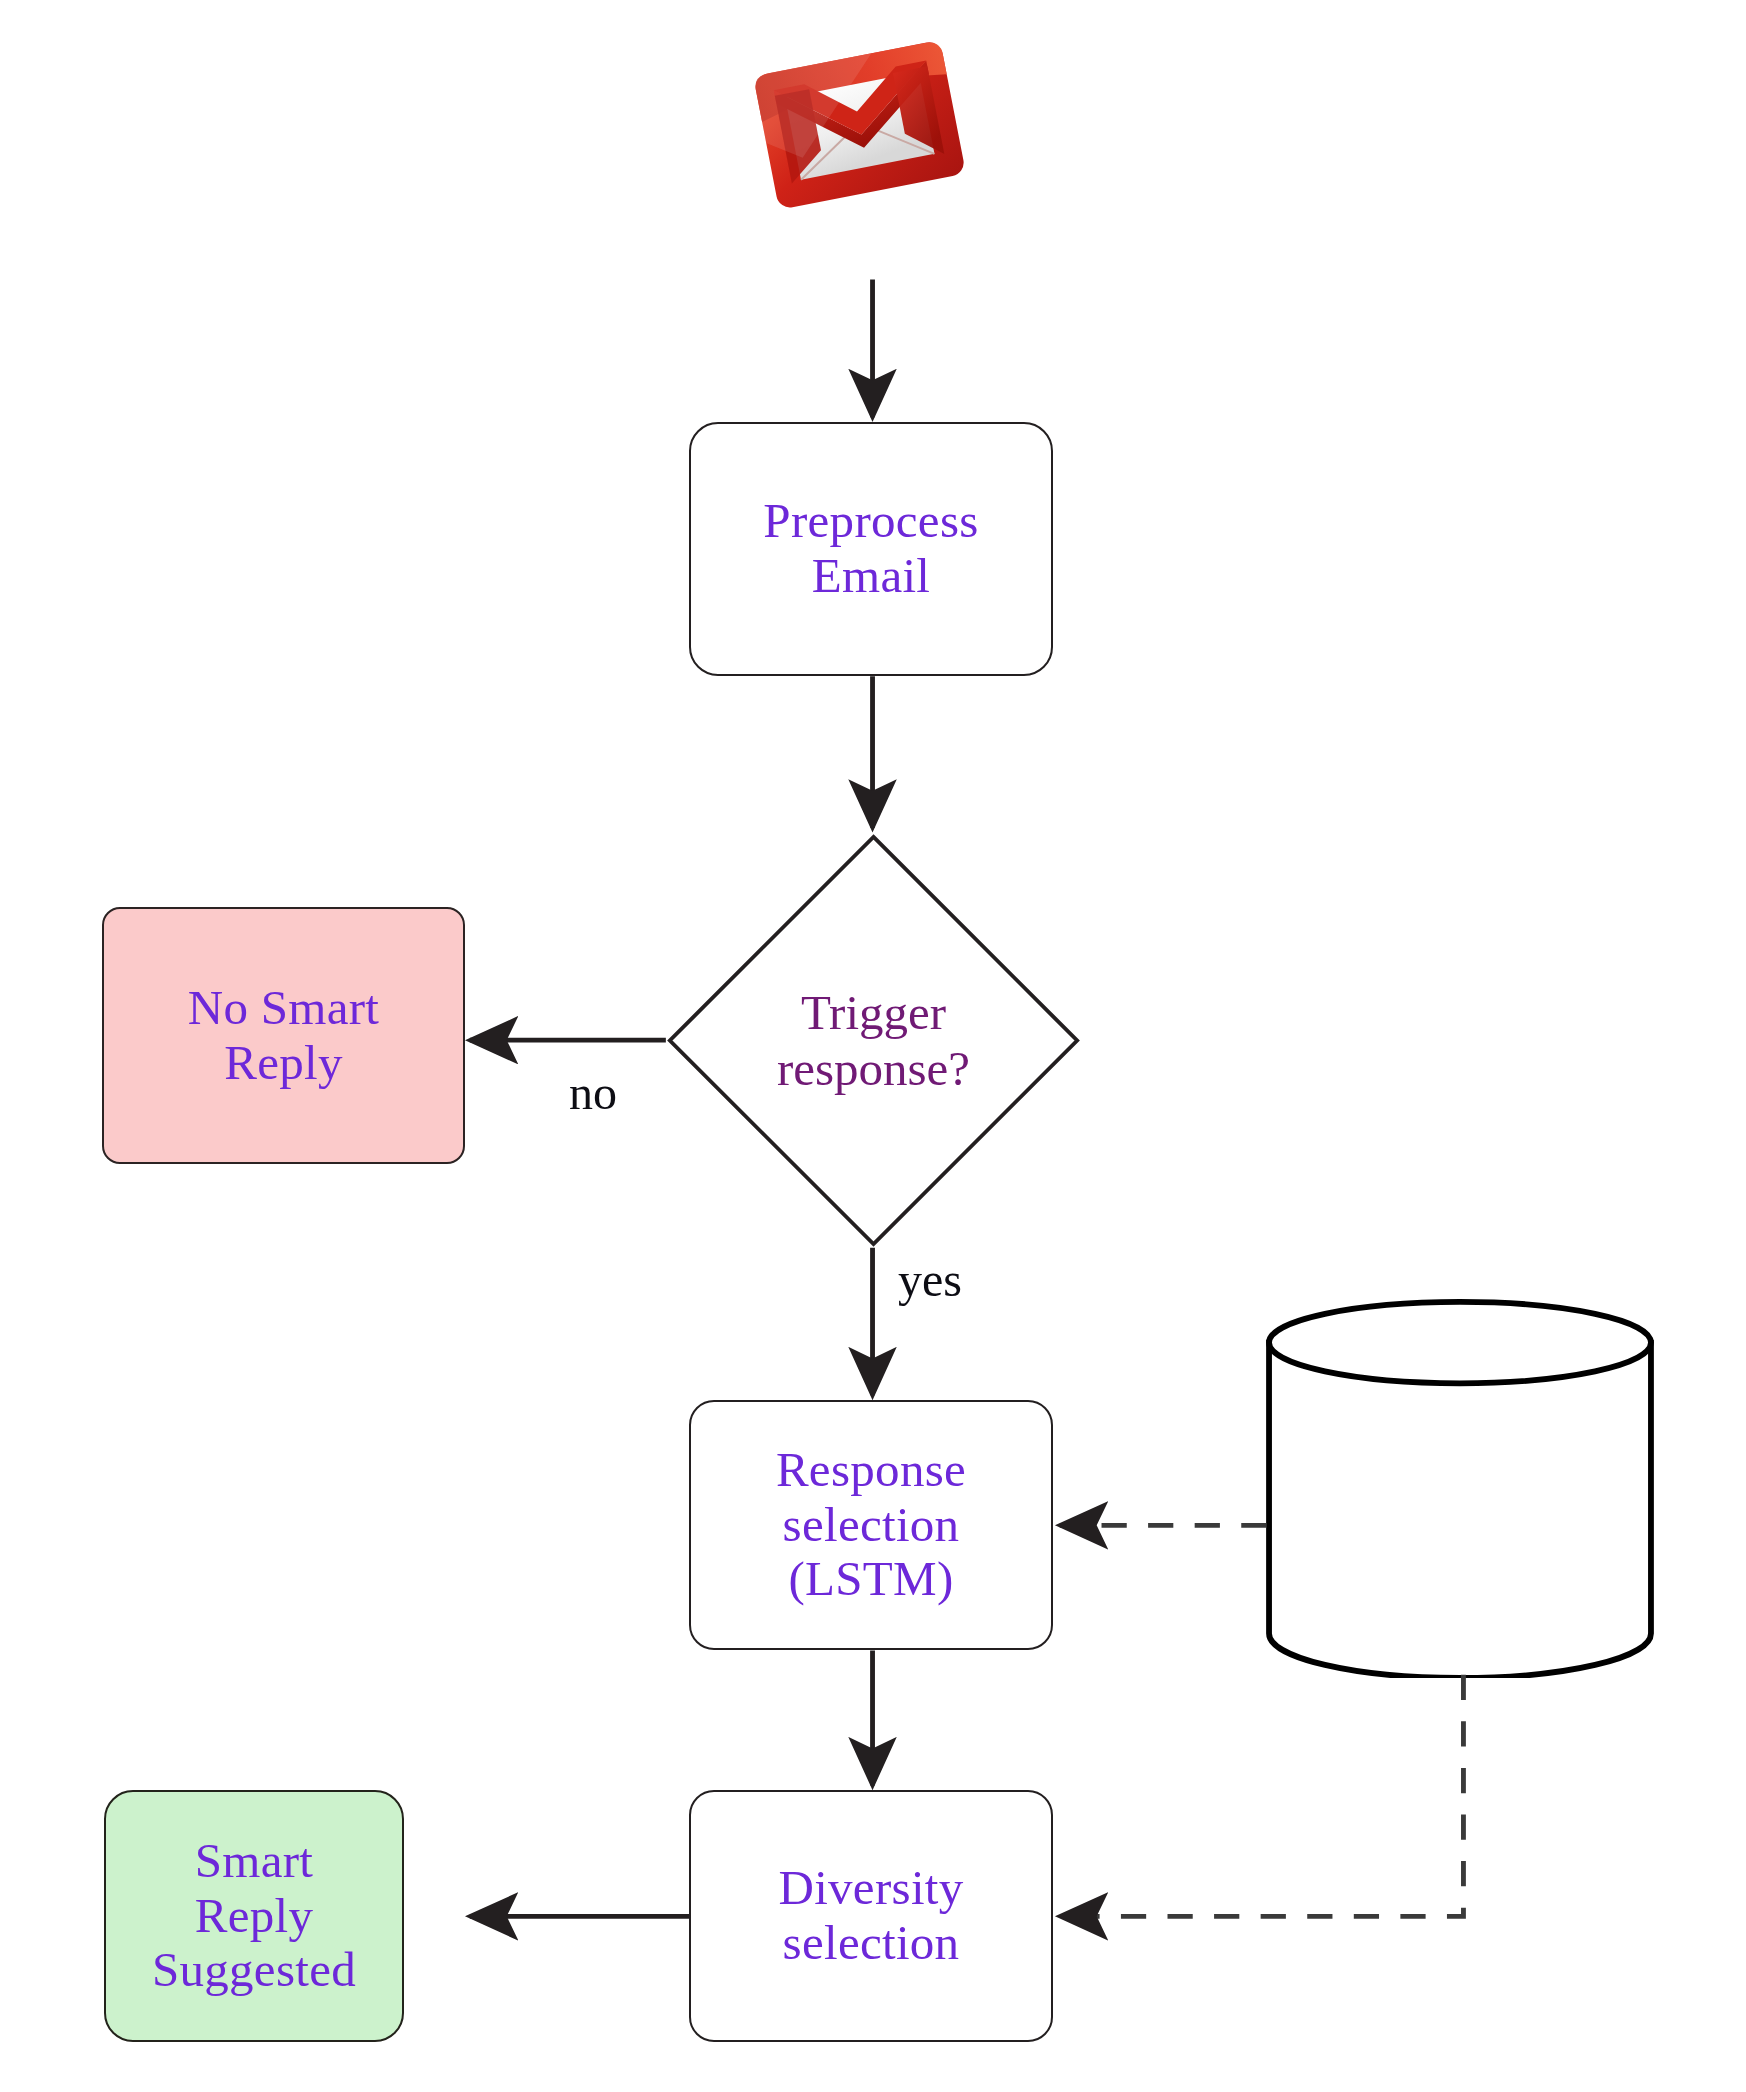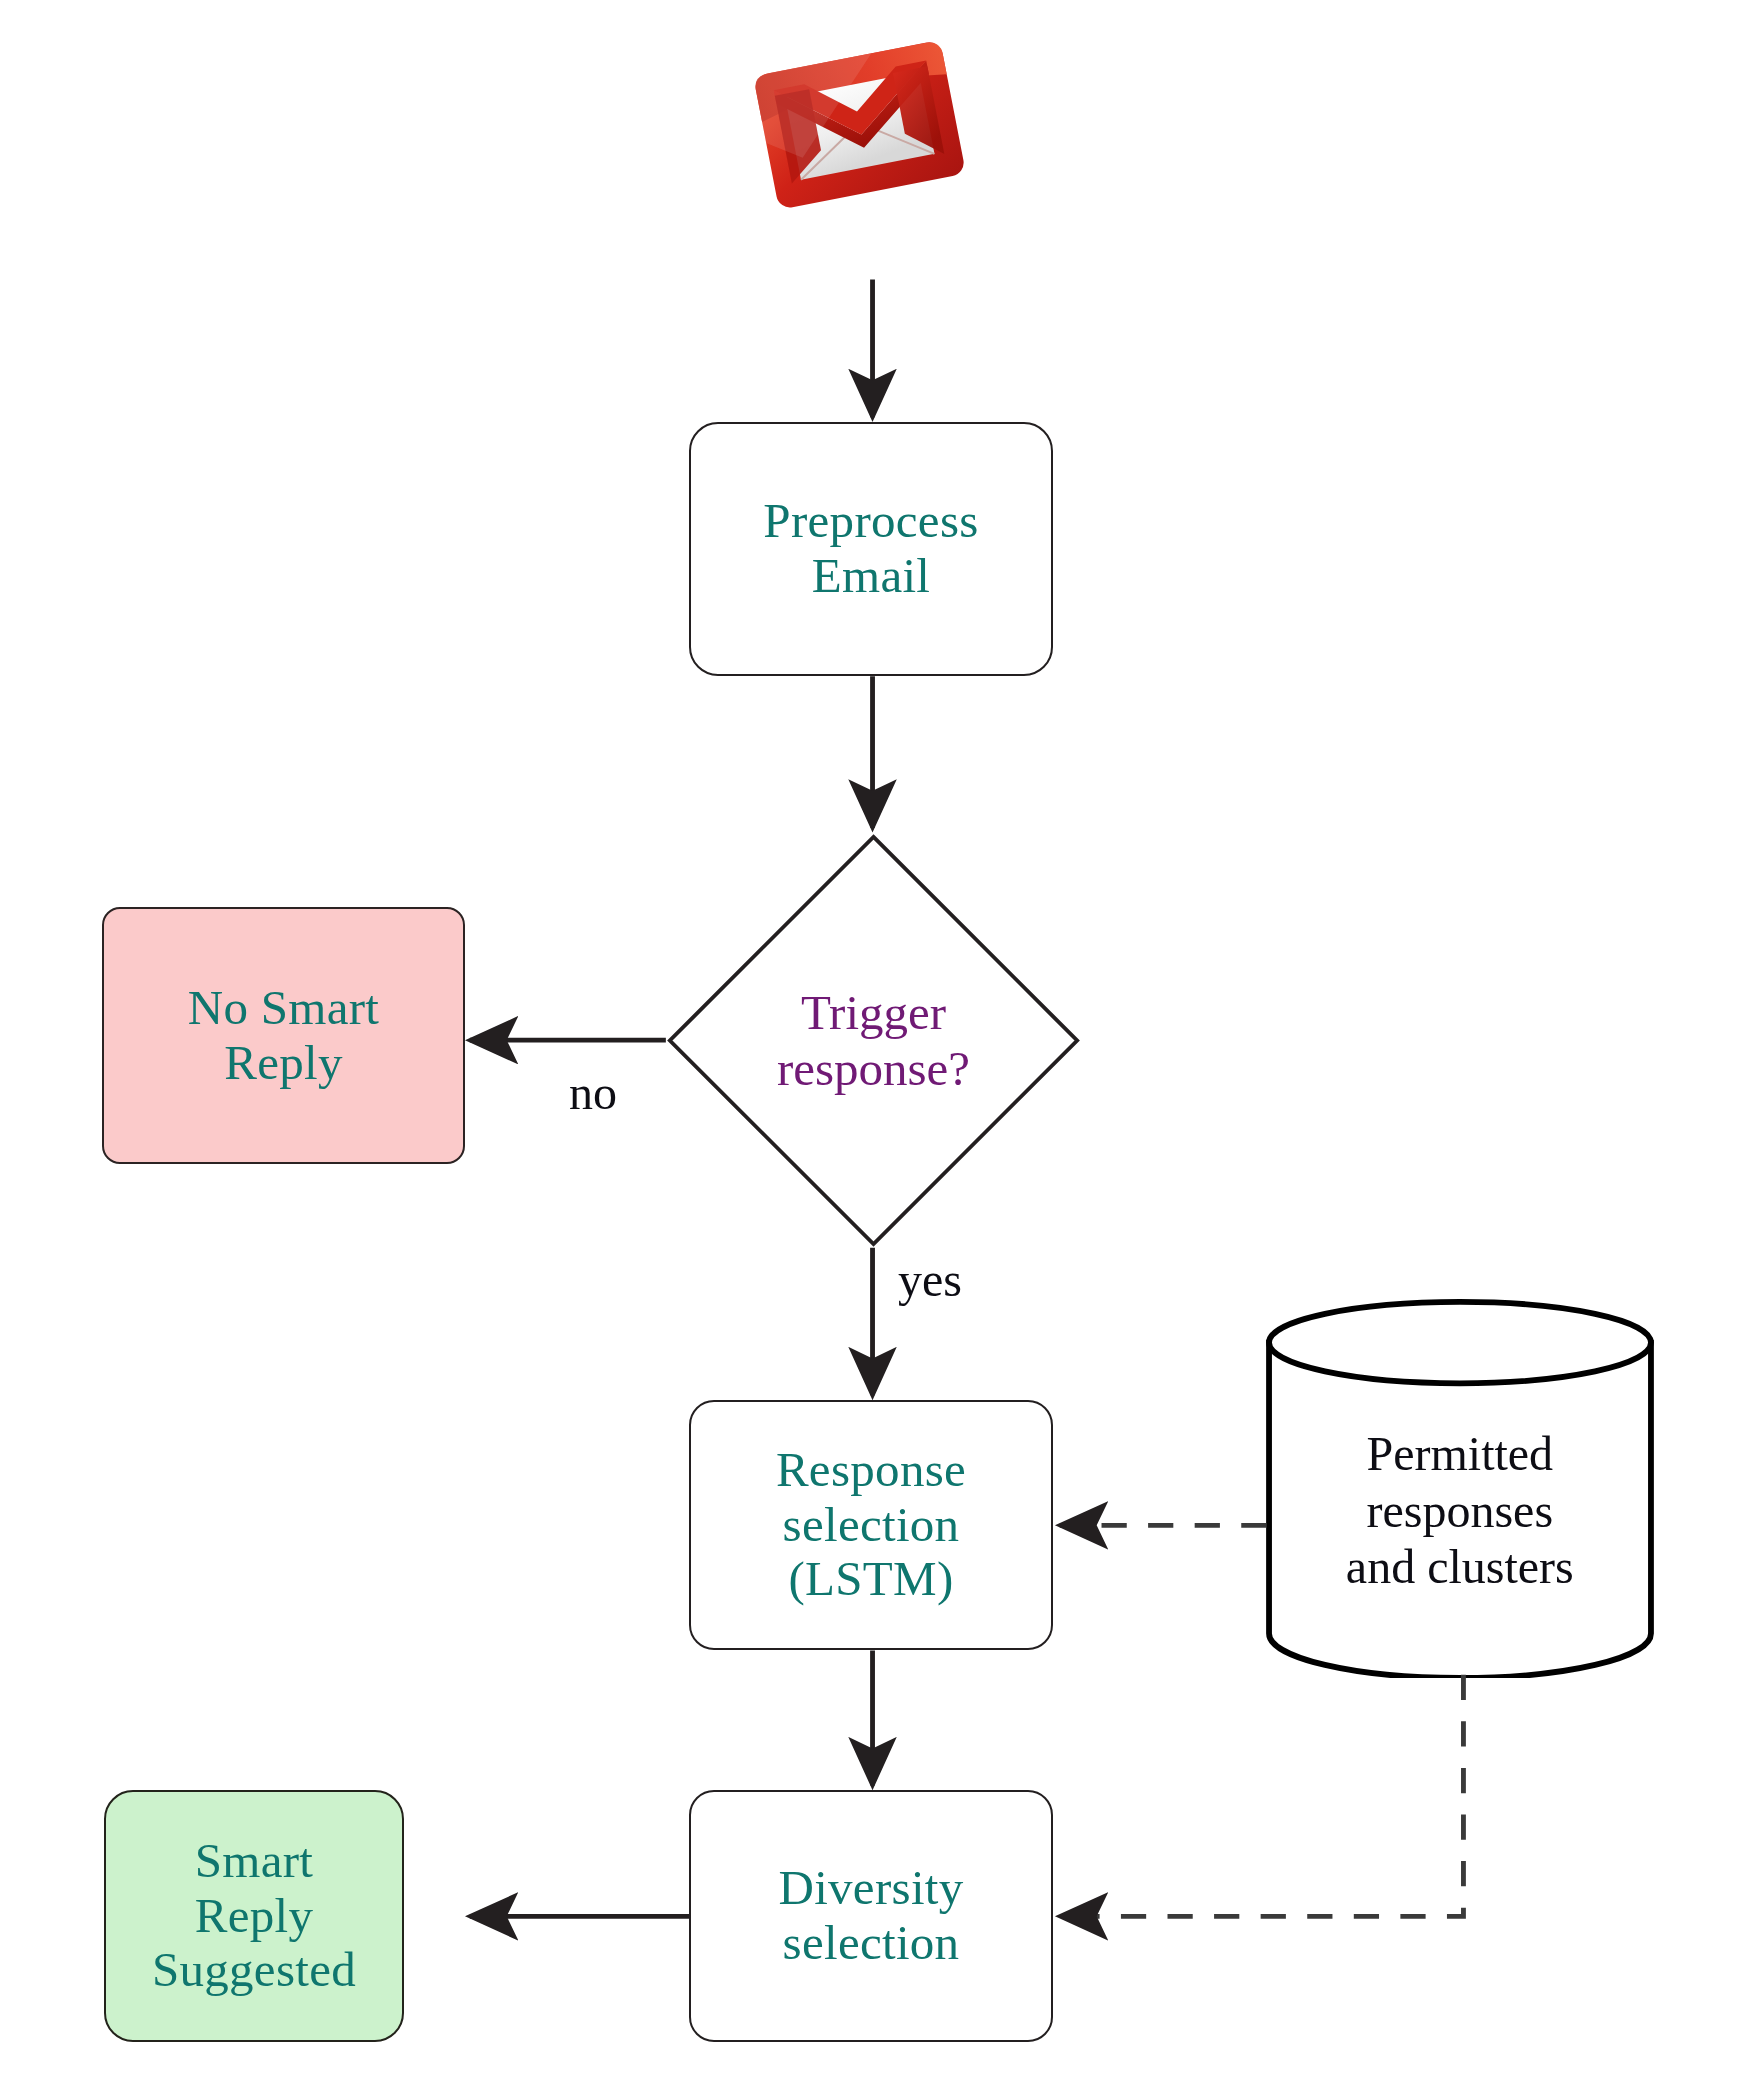--- a/index.html
+++ b/index.html
@@ -20,21 +20,21 @@
   .node {
     position: absolute;
     box-sizing: border-box;
     border: 2.9px solid #231f20;
     border-radius: 29px;
     background: #ffffff;
     display: flex;
     align-items: center;
     justify-content: center;
     text-align: center;
-    color: #0f766e;
+    color: #6d28d9;
     line-height: 1.12;
     font-size: 49px;
     letter-spacing: 0.3px;
     white-space: pre-line;
   }
   .node.pink   { background: #fbcaca; border-color: #2b2323; border-radius: 18px; }
   .node.green  { background: #ccf2cc; border-color: #23231b; }
 
   
   #decision-wrap {
@@ -189,23 +189,20 @@
 Reply
 Suggested</div>
 
   <div id="cylinder-wrap">
     <svg width="398" height="380" viewBox="0 0 410 392" xmlns="http://www.w3.org/2000/svg">
 
       <path d="M8 46 L8 346 A197 46 0 0 0 402 346 L402 46 Z" fill="#ffffff" stroke="#000000" stroke-width="6"></path>
 
       <ellipse cx="205" cy="46" rx="197" ry="42" fill="#ffffff" stroke="#000000" stroke-width="6"></ellipse>
     </svg>
-    <div id="cylinder-label">Permitted
-responses
-and clusters</div>
   </div>
 
   <svg id="edges" viewBox="0 0 1800 2156" xmlns="http://www.w3.org/2000/svg">
     <defs>
       <marker id="arrowSolid" markerWidth="14" markerHeight="14" refX="10" refY="5" orient="auto" markerUnits="strokeWidth">
         <path d="M0,0 L11,5 L0,10 L2.4,5 Z" fill="#231f20"></path>
       </marker>
       <marker id="arrowDash" markerWidth="14" markerHeight="14" refX="10" refY="5" orient="auto" markerUnits="strokeWidth">
         <path d="M0,0 L11,5 L0,10 L2.4,5 Z" fill="#231f20"></path>
       </marker>

